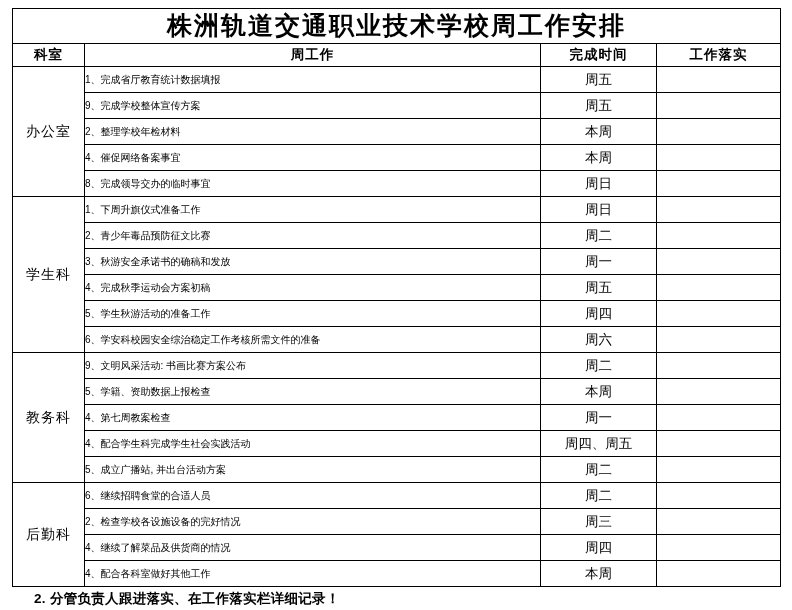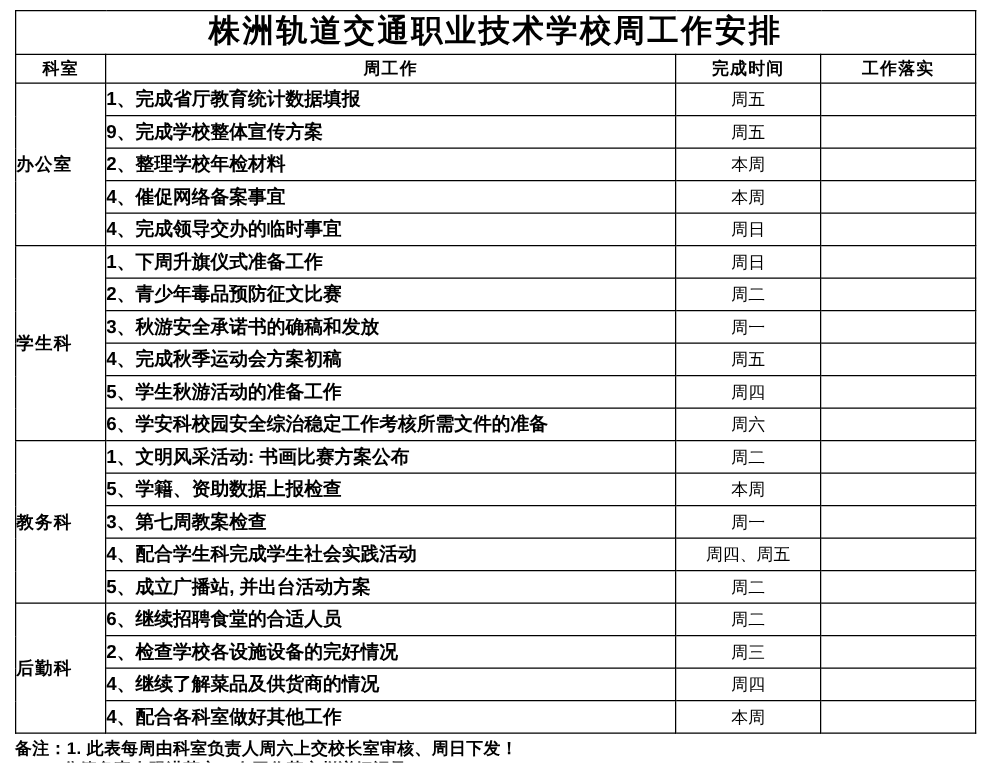--- a/index.html
+++ b/index.html
@@ -42,33 +42,34 @@
   .hdr {
     text-align: center;
     font-weight: bold;
     font-size: 13.5px;
     height: 22px;
     line-height: 22px;
     letter-spacing: 1px;
     margin-left: 28px;
   }
   .dept {
-    font-weight: bold;
+    text-align: center;
+    font-weight: normal;
     font-size: 14px;
     letter-spacing: 1px;
     vertical-align: middle;
   }
   .task {
-    font-size: 15px;
+    font-size: 10px;
     height: 25px;
     line-height: 25px;
     padding-left: 8px;
     white-space: nowrap;
     overflow: hidden;
-    font-weight: bold;
+    font-weight: normal;
   }
   .when {
     text-align: center;
     font-size: 13.5px;
     height: 25px;
     line-height: 25px;
     font-weight: normal;
   }
   .done {
     height: 25px;
@@ -128,21 +129,21 @@
         <td class="task">2、整理学校年检材料</td>
         <td class="when">本周</td>
         <td class="done"></td>
       </tr>
       <tr>
         <td class="task">4、催促网络备案事宜</td>
         <td class="when">本周</td>
         <td class="done"></td>
       </tr>
       <tr>
-        <td class="task">4、完成领导交办的临时事宜</td>
+        <td class="task">8、完成领导交办的临时事宜</td>
         <td class="when">周日</td>
         <td class="done"></td>
       </tr>
 
       <tr>
         <td class="dept" rowspan="6">学生科</td>
         <td class="task">1、下周升旗仪式准备工作</td>
         <td class="when">周日</td>
         <td class="done"></td>
       </tr>
@@ -167,31 +168,31 @@
         <td class="done"></td>
       </tr>
       <tr>
         <td class="task">6、学安科校园安全综治稳定工作考核所需文件的准备</td>
         <td class="when">周六</td>
         <td class="done"></td>
       </tr>
 
       <tr>
         <td class="dept" rowspan="5">教务科</td>
-        <td class="task">1、文明风采活动: 书画比赛方案公布</td>
+        <td class="task">9、文明风采活动: 书画比赛方案公布</td>
         <td class="when">周二</td>
         <td class="done"></td>
       </tr>
       <tr>
         <td class="task">5、学籍、资助数据上报检查</td>
         <td class="when">本周</td>
         <td class="done"></td>
       </tr>
       <tr>
-        <td class="task">3、第七周教案检查</td>
+        <td class="task">4、第七周教案检查</td>
         <td class="when">周一</td>
         <td class="done"></td>
       </tr>
       <tr>
         <td class="task">4、配合学生科完成学生社会实践活动</td>
         <td class="when">周四、周五</td>
         <td class="done"></td>
       </tr>
       <tr>
         <td class="task">5、成立广播站, 并出台活动方案</td>
@@ -217,16 +218,15 @@
       </tr>
       <tr>
         <td class="task">4、配合各科室做好其他工作</td>
         <td class="when">本周</td>
         <td class="done"></td>
       </tr>
     </tbody>
   </table>
 
   <div class="notes">
-    <div>备注：1. 此表每周由科室负责人周六上交校长室审核、周日下发！</div>
     <div class="note2">2. 分管负责人跟进落实、在工作落实栏详细记录！</div>
   </div>
 </div>
 
 </body></html>

